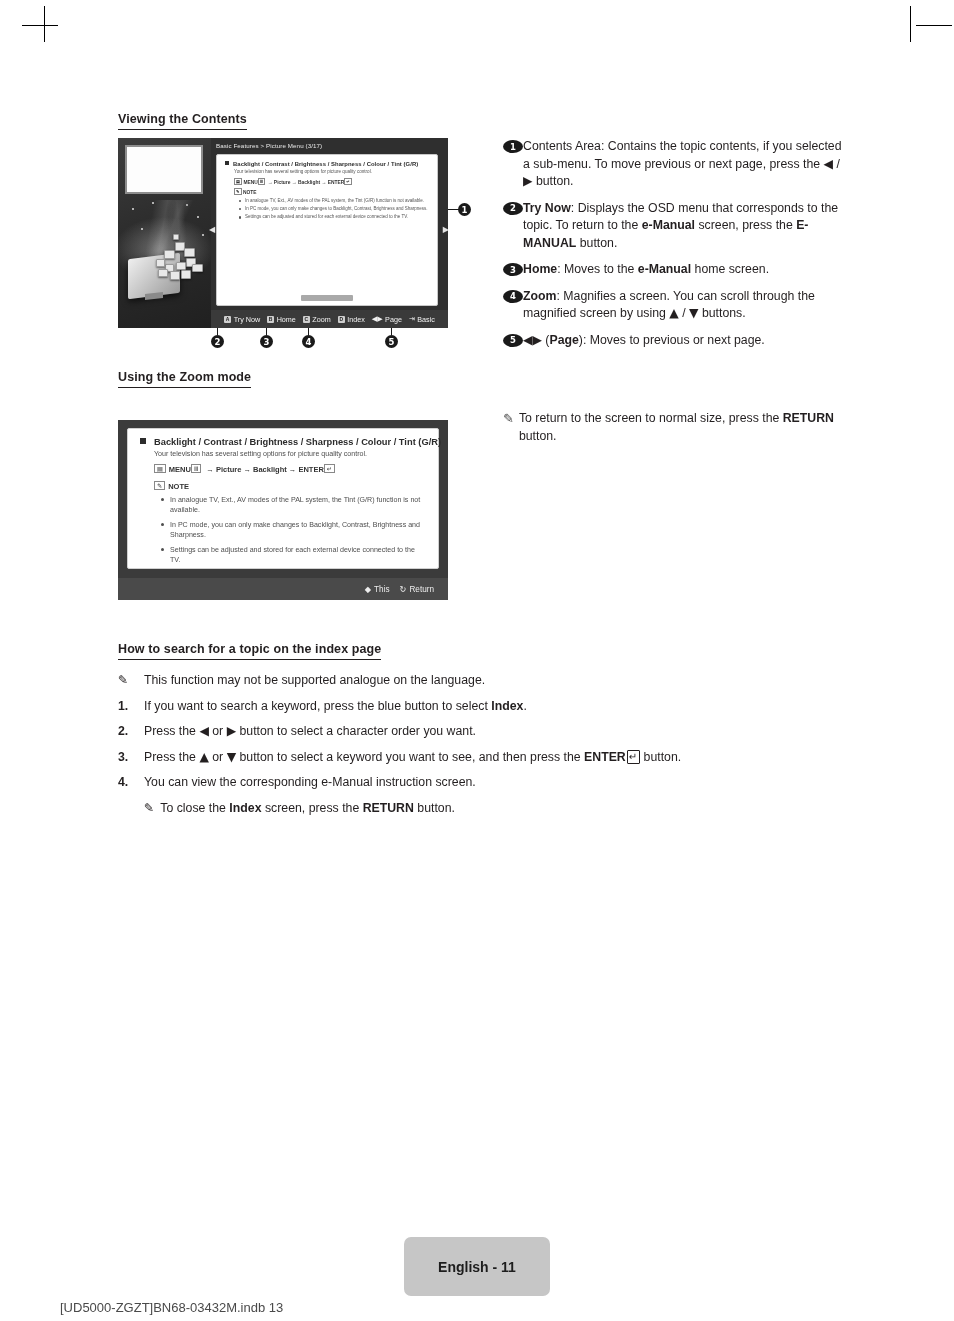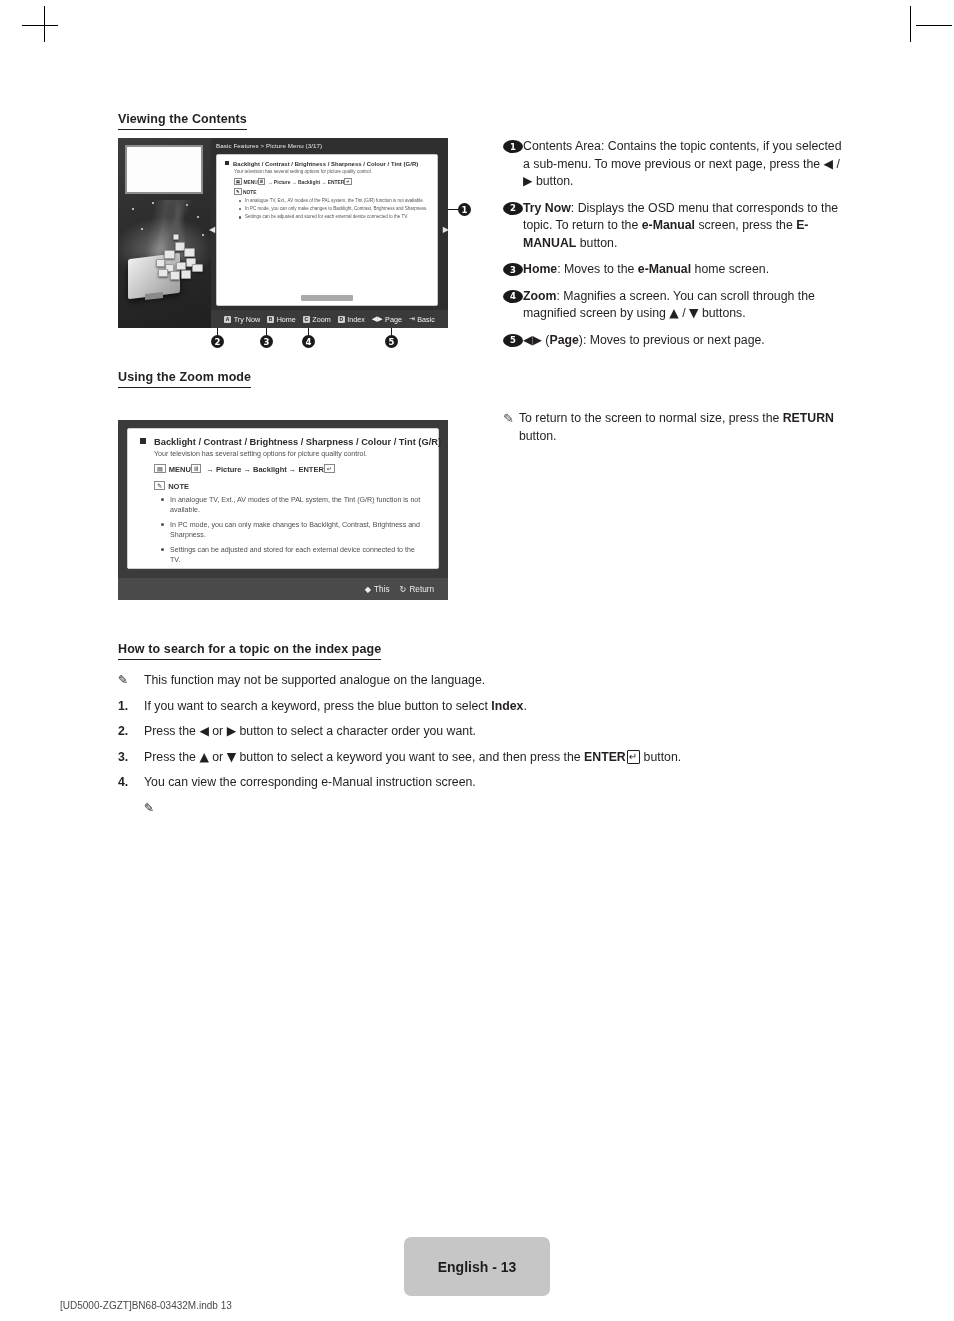--- a/index.html
+++ b/index.html
@@ -175,21 +175,21 @@
   .stxt b{font-weight:bold;}
   .sub-note{margin-left:26px;display:flex;gap:6px;font-size:12.3px;line-height:17.5px;margin-top:6px;}
 
   
   .pagetag{
     position:absolute;left:404px;top:1237px;width:146px;height:59px;
     background:#c6c6c6;border-radius:7px;
     display:flex;align-items:center;justify-content:center;
     font-size:14px;font-weight:bold;color:#1d1d1d;
   }
-  .foot-l{position:absolute;left:60px;top:1300px;font-size:10px;color:#4a4a4a;white-space:nowrap;}
+  .foot-l{position:absolute;left:60px;top:1300px;font-size:13px;color:#4a4a4a;white-space:nowrap;}
   .foot-r{position:absolute;right:48px;top:1320px;font-size:8.2px;color:#4a4a4a;white-space:nowrap;text-align:center;}
 
   .glyph{font-family:"DejaVu Sans", sans-serif;}
   .enterbox{
     display:inline-block;border:1.2px solid #231f20;border-radius:1px;
     padding:0 2px 0 1px;font-size:10px;line-height:12px;vertical-align:1px;margin-left:1px;
   }
 </style>
 </head>
 <body>
@@ -364,20 +364,21 @@
     <div class="srow">
         <div class="snum">3.</div>
         <div class="stxt">Press the <span class="glyph">▲</span> or <span class="glyph">▼</span> button to select a keyword you want to see, and then press the <b>ENTER</b><span class="enterbox">↵</span> button.</div>
       </div>
     <div class="srow">
         <div class="snum">4.</div>
         <div class="stxt">You can view the corresponding e-Manual instruction screen.</div>
       </div>
     <div class="sub-note">
       <span class="glyph">✎</span>
-    </div>
-  </div>
-
-  <div class="pagetag">English - 13</div>
+      <span>To close the <b>Index</b> screen, press the <b>RETURN</b> button.</span>
+    </div>
+  </div>
+
+  <div class="pagetag">English - 11</div>
   <div class="foot-l">[UD5000-ZGZT]BN68-03432M.indb   13</div>
   <div class="foot-r">2011-4-28   11:54:40</div>
 
 </div>
 
 </body></html>

